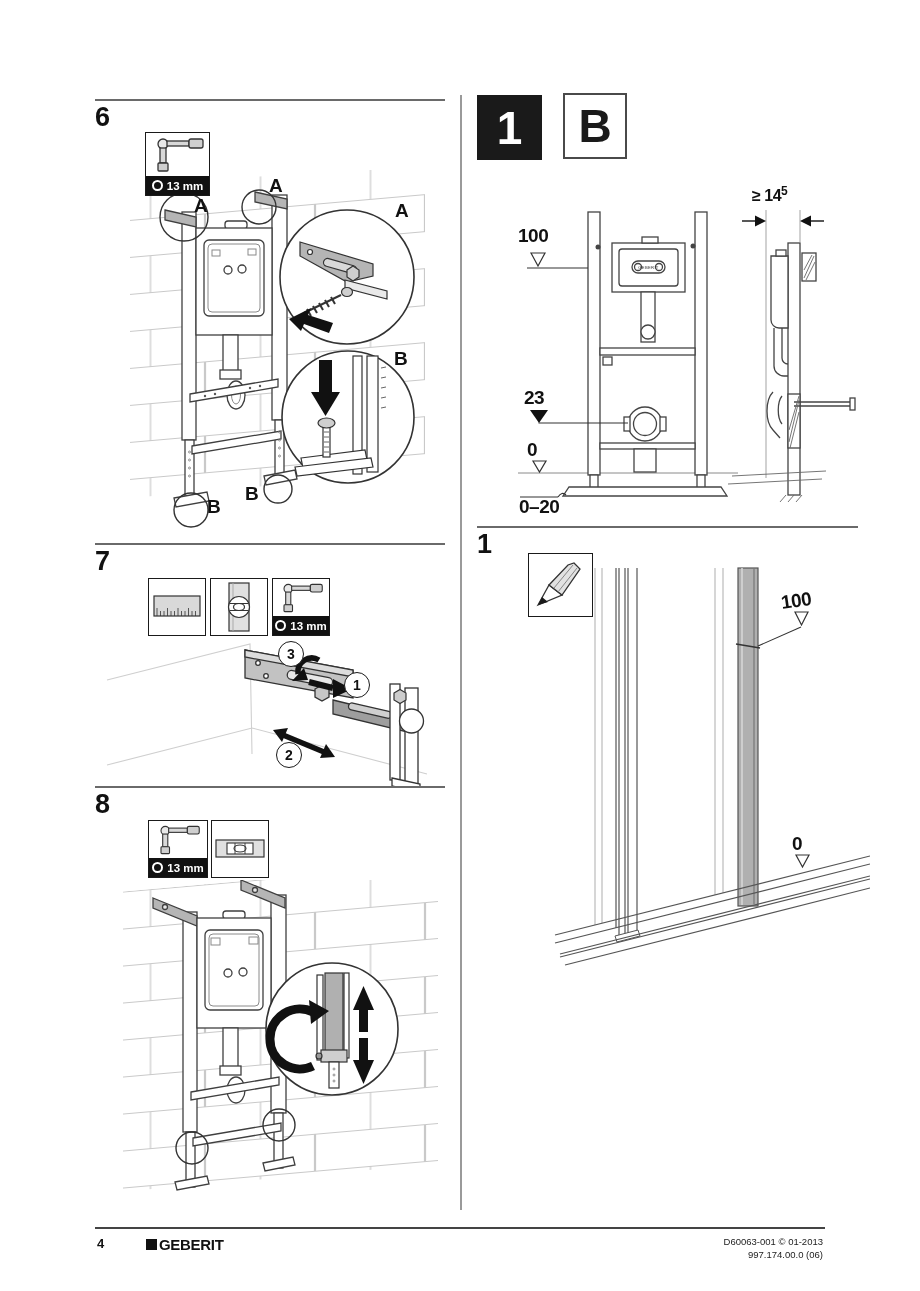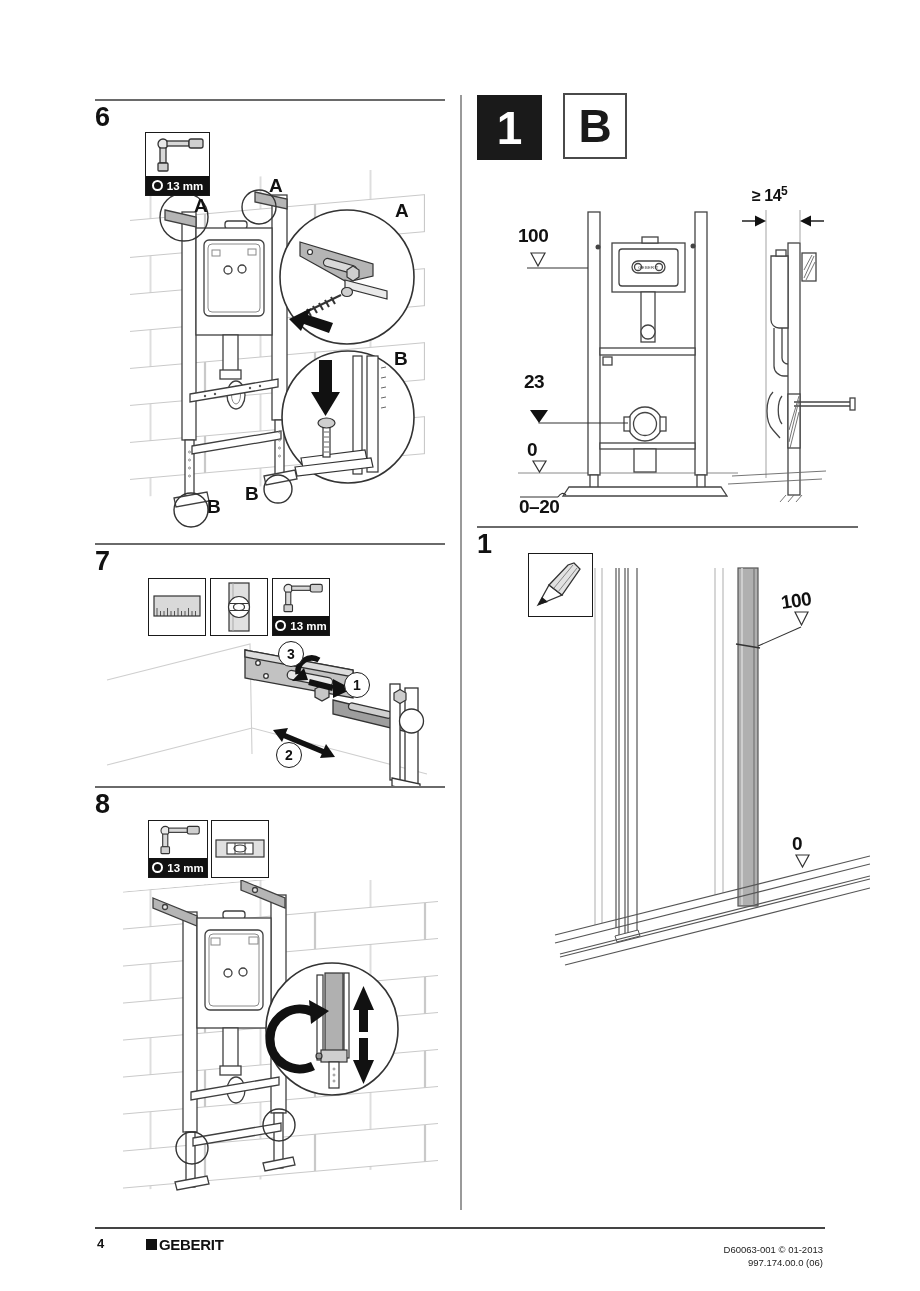--- a/index.html
+++ b/index.html
@@ -434,21 +434,21 @@
       <line x1="320" y1="268" x2="329" y2="232"></line>
       <line x1="262" y1="296" x2="356" y2="291"></line>
       <line x1="258" y1="304" x2="352" y2="299"></line>
       <line x1="310" y1="322" x2="316" y2="315"></line>
       <line x1="318" y1="322" x2="324" y2="315"></line>
       <line x1="326" y1="322" x2="332" y2="315"></line>
     </g>
   </svg>
 
   <span class="dim" style="left:518px;top:226px;">100</span>
-  <span class="dim" style="left:524px;top:372px;">23</span>
+  <span class="dim" style="left:524px;top:388px;">23</span>
   <span class="dim" style="left:527px;top:440px;">0</span>
   <span class="dim" style="left:519px;top:497px;">0–20</span>
   <span class="dim" style="left:752px;top:185px;font-size:16px;"><span>≥ 14</span><sup>5</sup></span>
 
   <div class="hrule" style="left:477px;top:526px;width:381px;"></div>
   <div class="stepnum" style="left:477px;top:531px;">1</div>
 
   <svg class="abs" style="left:470px;top:545px;" width="400" height="458" viewBox="0 0 400 458">
     <g stroke="#b5b5b5" stroke-width="1.1">
       <line x1="125" y1="23" x2="125" y2="380"></line>
@@ -494,18 +494,18 @@
 
   <span class="dim" style="left:781px;top:591px;transform:rotate(-8deg);">100</span>
   <span class="dim" style="left:792px;top:834px;">0</span>
 
   <div class="hrule" style="left:95px;top:1227px;width:730px;background:#444;"></div>
   <div class="footer-page" style="left:97px;top:1236px;">4</div>
   <div class="footer-logo" style="left:146px;top:1236px;">
     <span class="sq"></span>
     <span>GEBERIT</span>
   </div>
-  <div class="footer-doc" style="right:97px;top:1236px;margin-top:8px;">
+  <div class="footer-doc" style="right:97px;top:1236px;">
     <div>D60063-001 © 01-2013</div>
     <div>997.174.00.0 (06)</div>
   </div>
 
 </div>
 
 </body></html>

